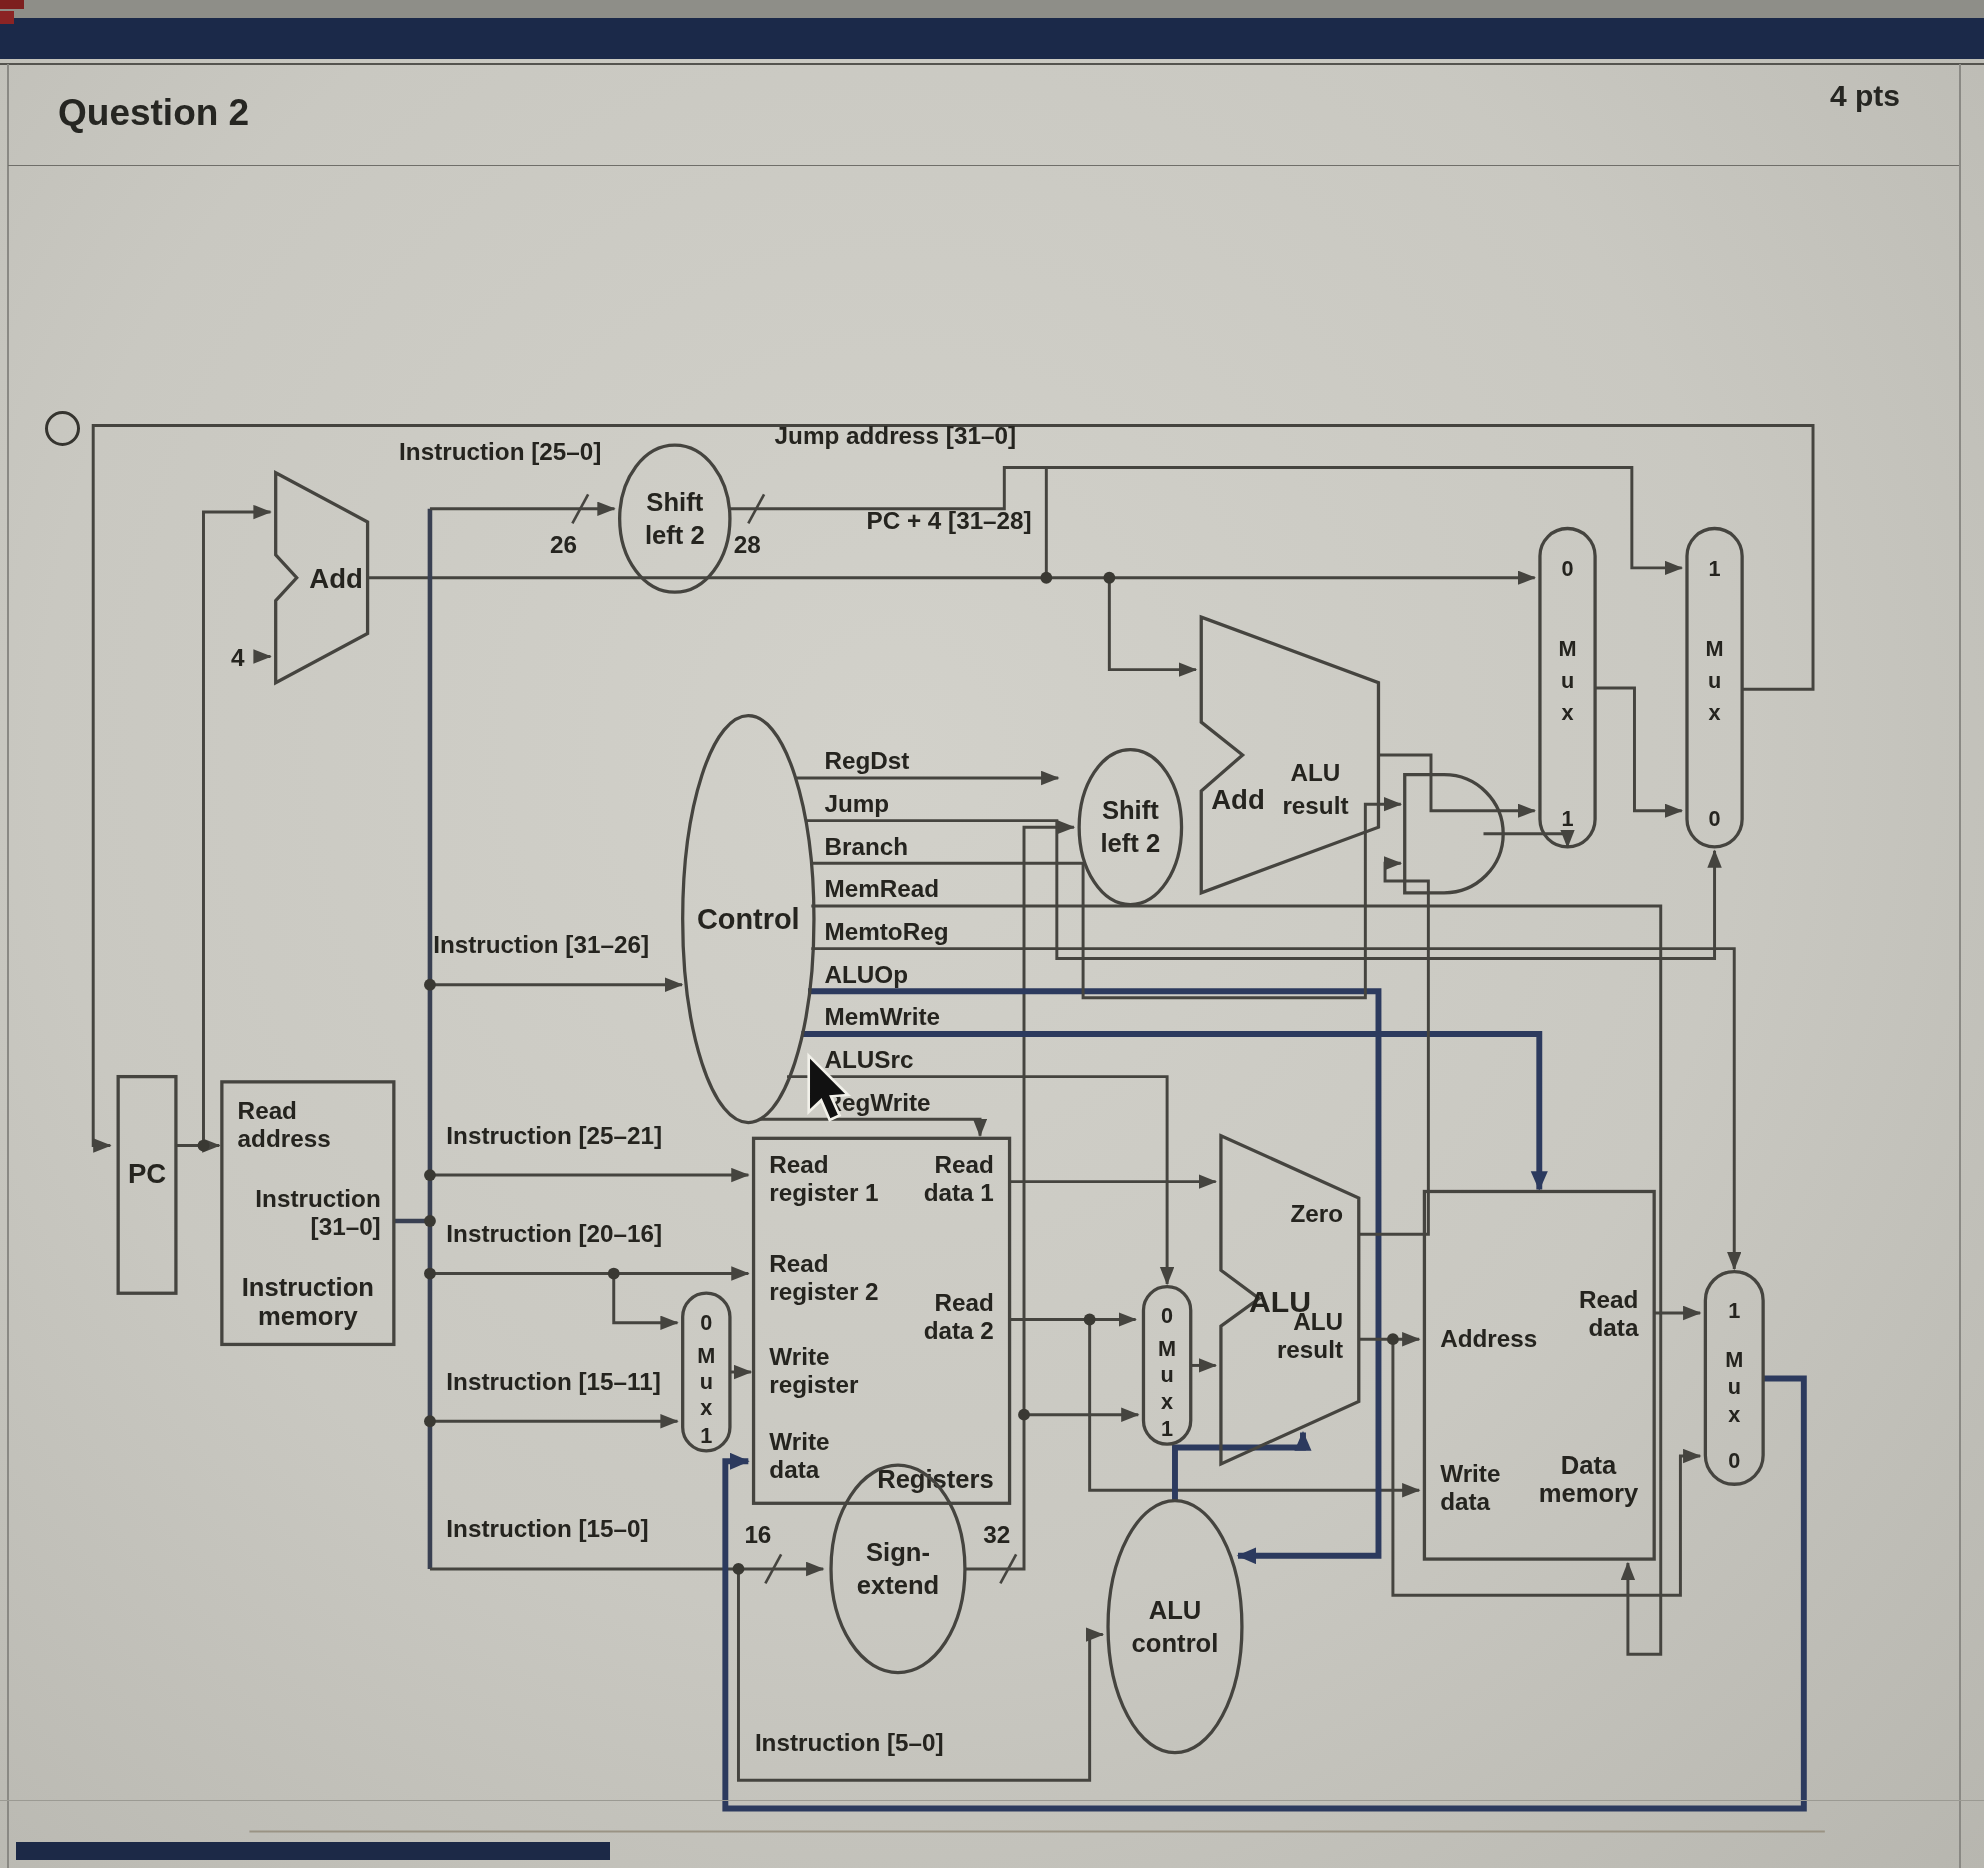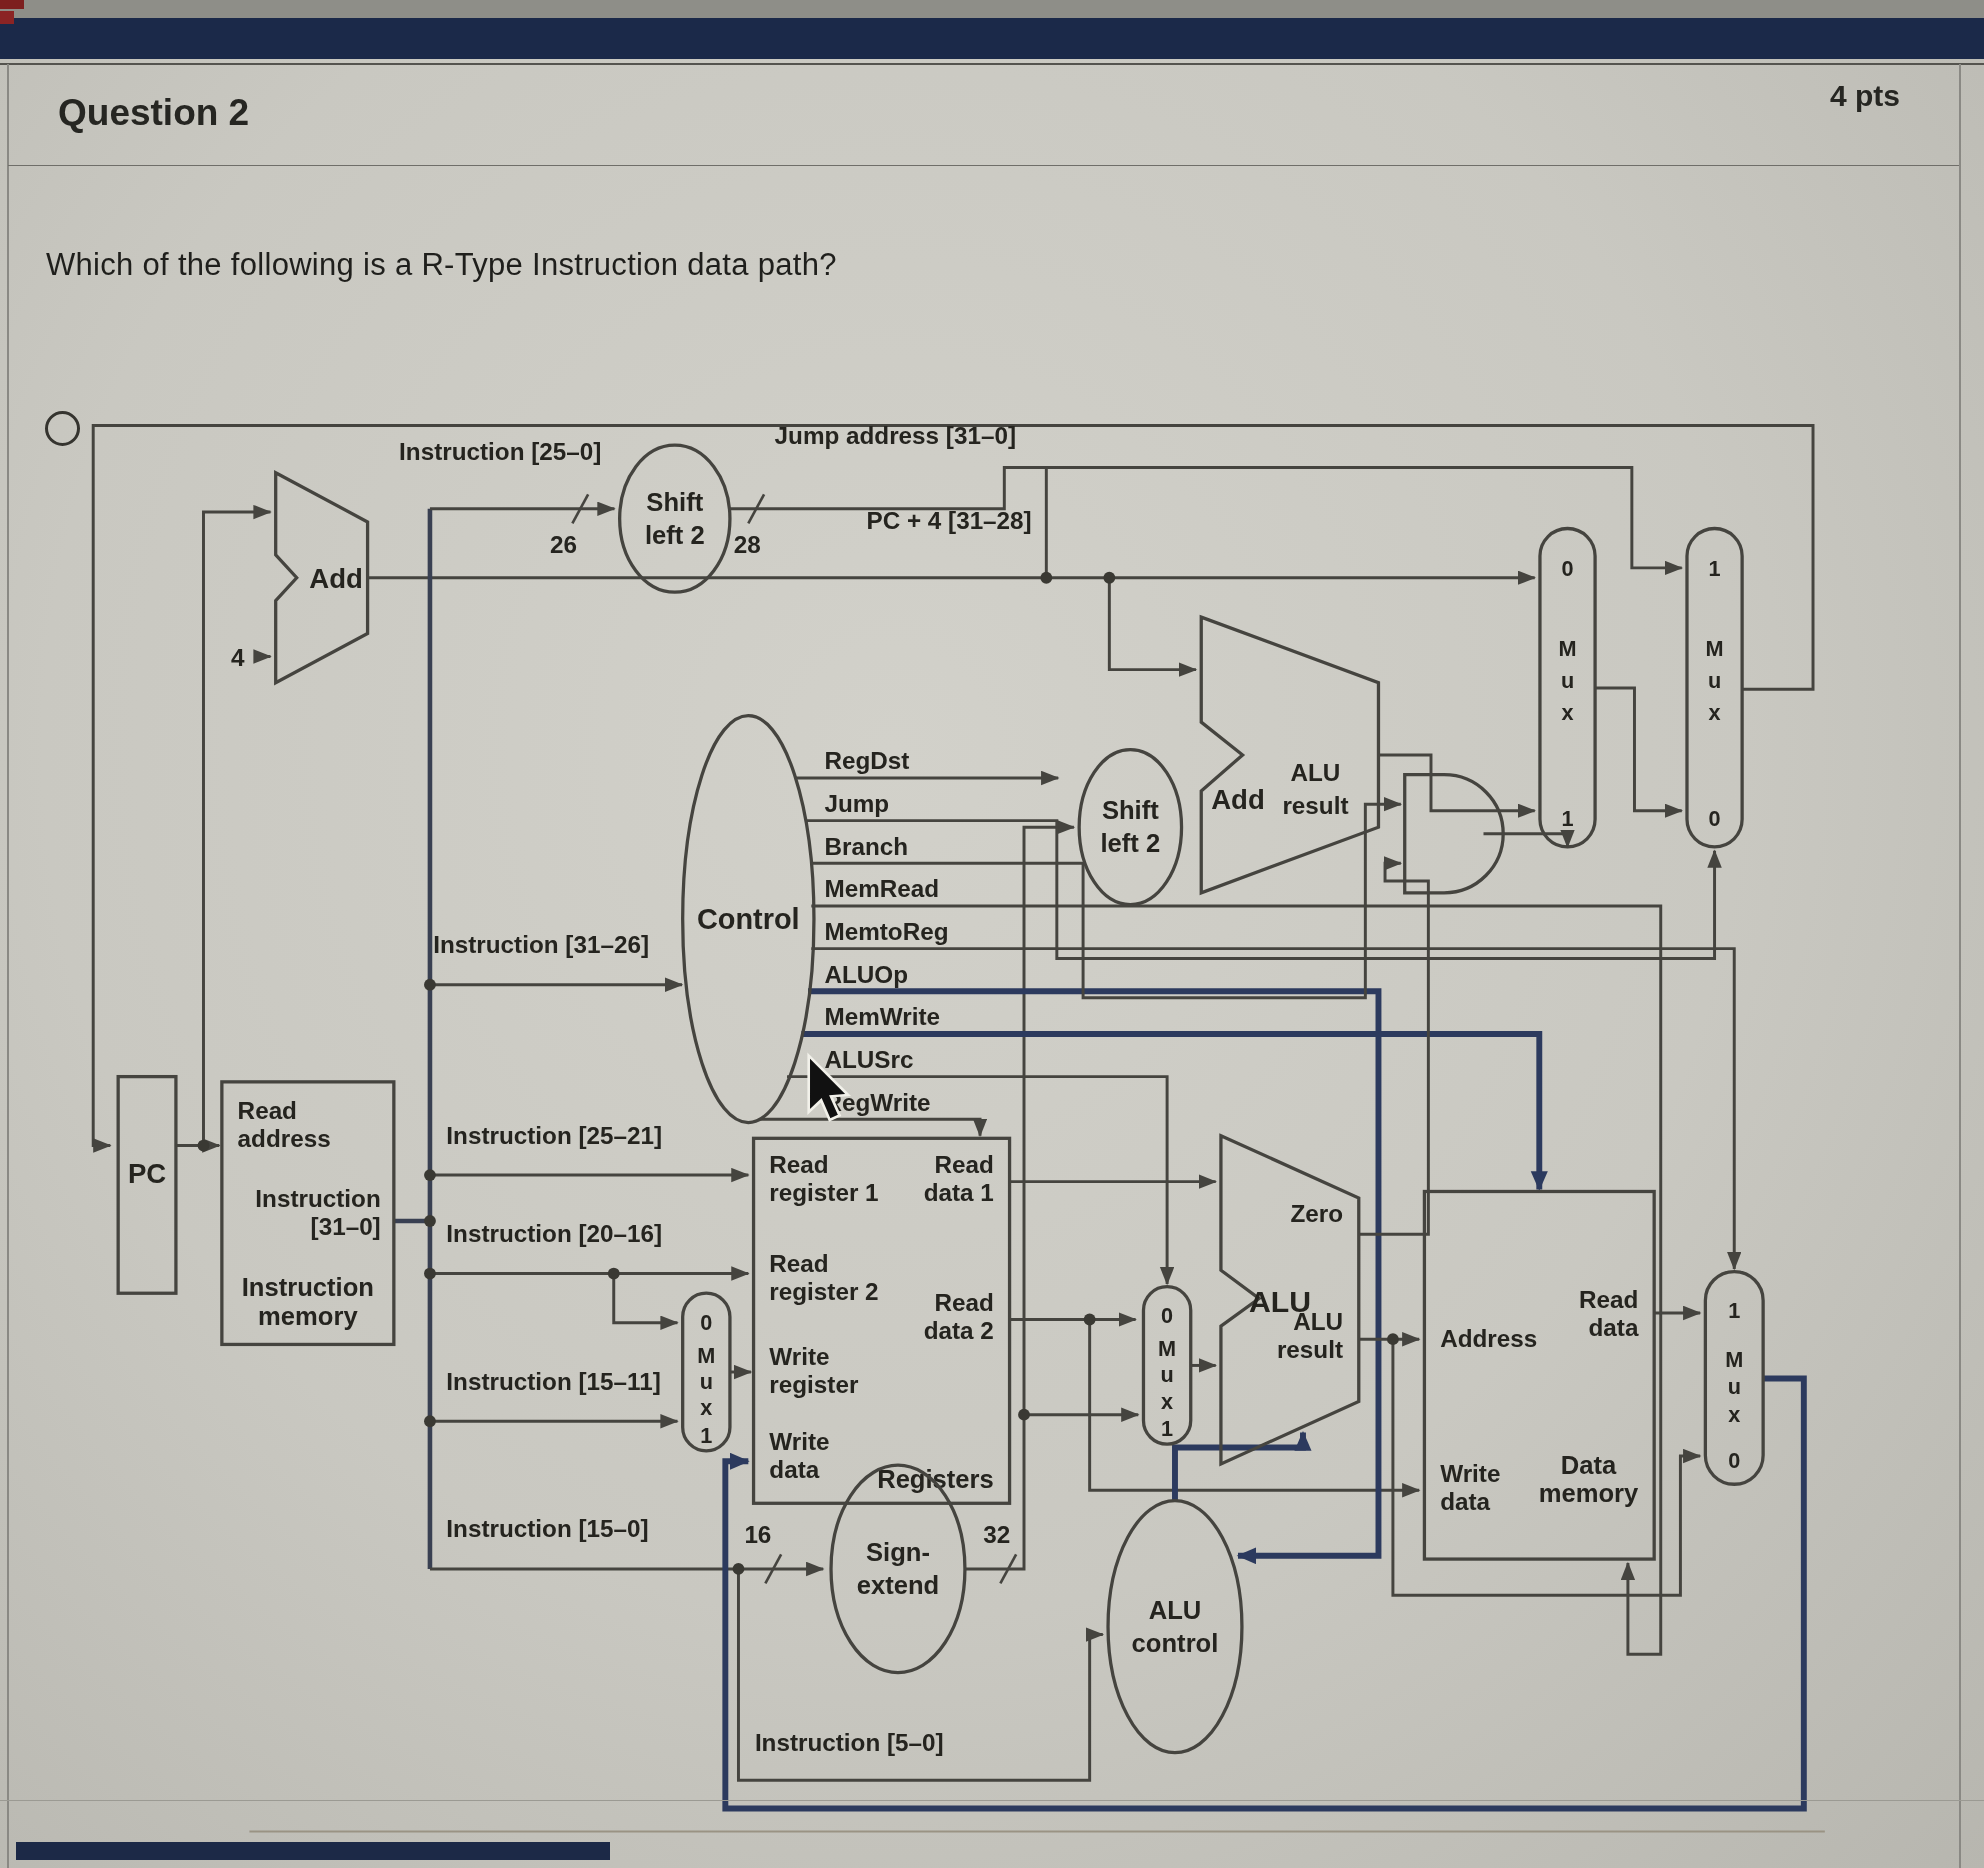--- a/index.html
+++ b/index.html
@@ -46,21 +46,20 @@
   <div class="navy-bar"></div>
   <div class="red-a1"></div>
   <div class="red-a2"></div>
   <div class="card-topline"></div>
   <div class="card-left"></div>
   <div class="card-right"></div>
 
   <div class="q-title">Question 2</div>
   <div class="q-pts">4 pts</div>
   <div class="hdr-divider"></div>
-  <div class="q-text">Which of the following is a R-Type Instruction data path?</div>
 
   <div class="radio"></div>
 
   <svg class="diagram-svg" viewBox="0 0 3024 2847">
     <defs>
       <marker id="ar" markerUnits="userSpaceOnUse" markerWidth="30" markerHeight="24" refX="26" refY="11" orient="auto">
         <path d="M0,0 L28,11 L0,22 Z" fill="#45443f"></path>
       </marker>
       <marker id="arn" markerUnits="userSpaceOnUse" markerWidth="34" markerHeight="28" refX="28" refY="13" orient="auto">
         <path d="M0,0 L30,13 L0,26 Z" fill="#2c3a5e"></path>

